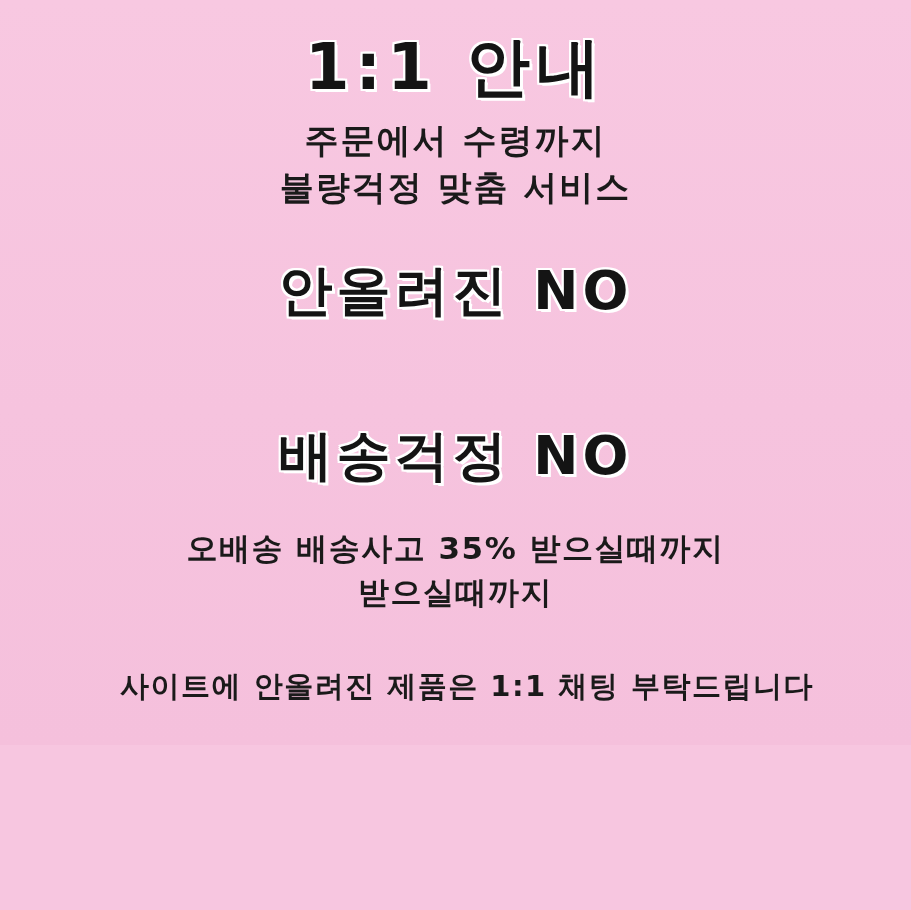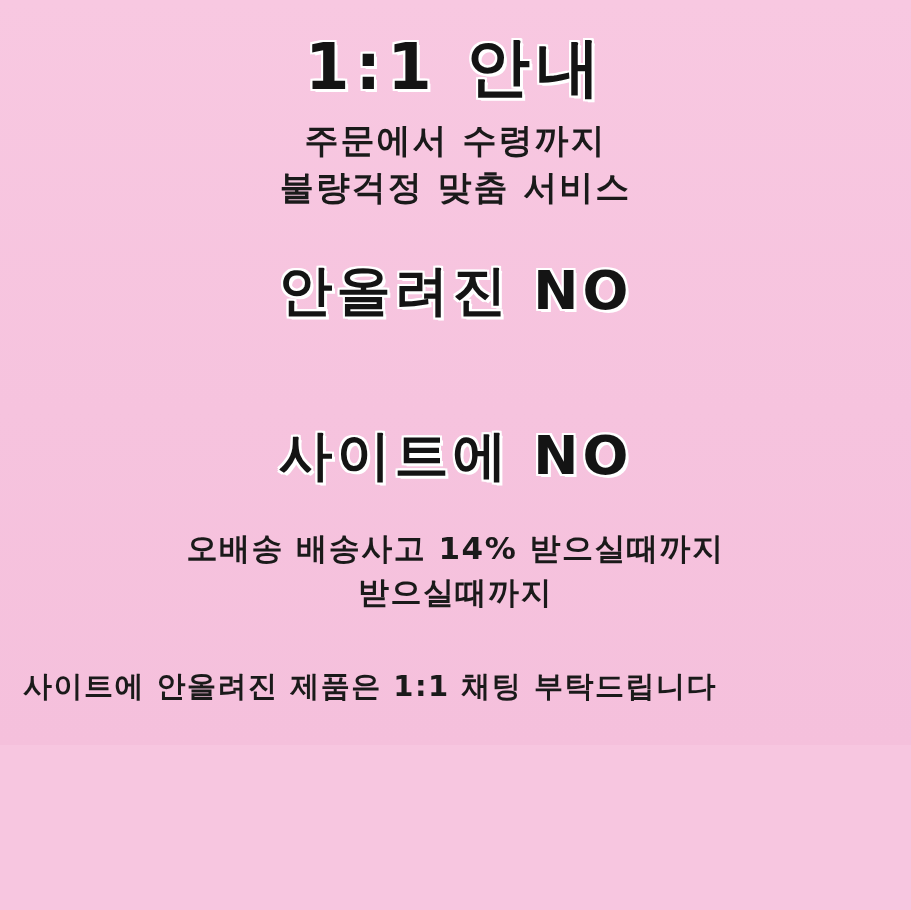--- a/index.html
+++ b/index.html
@@ -73,20 +73,21 @@
     letter-spacing: 1.5px;
   }
   .body-block .line {
     display: block;
   }
   .footer-note {
     position: absolute;
     left: 0;
     right: 0;
     bottom: 38px;
+    text-align: center;
     color: #1a1a1a;
     font-size: 29px;
     letter-spacing: 1.5px;
     font-weight: 600;
     padding-left: 23px;
   }
   .sp-2 { height: 50px; }
   .sp-3 { height: 54px; }
   .sp-4 { height: 52px; }
   .sp-5 { height: 40px; }
@@ -105,24 +106,24 @@
 
   <div class="sp-2"></div>
 
   <div class="heading-section">안올려진 NO</div>
 
   <div class="sp-3"></div>
 
 
   <div class="sp-4"></div>
 
-  <div class="heading-section">사이트에 NO</div>
+  <div class="heading-section">배송걱정 NO</div>
 
   <div class="sp-5"></div>
 
   <div class="body-block">
-    <span class="line">오배송 배송사고 14% 받으실때까지</span>
+    <span class="line">오배송 배송사고 35% 받으실때까지</span>
     <span class="line">받으실때까지</span>
   </div>
 
   <div class="footer-note">사이트에 안올려진 제품은  1:1 채팅 부탁드립니다</div>
 
 </div>
 
 </body></html>

